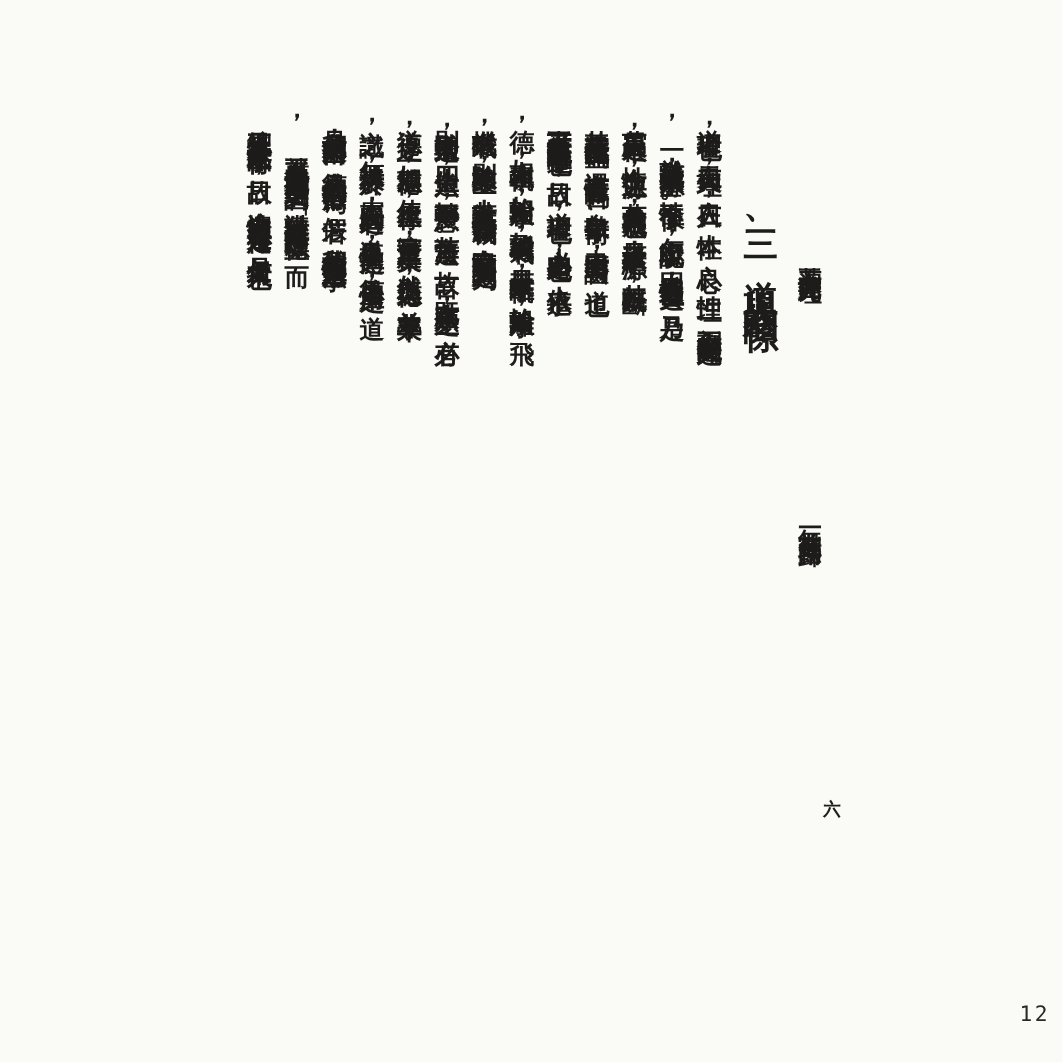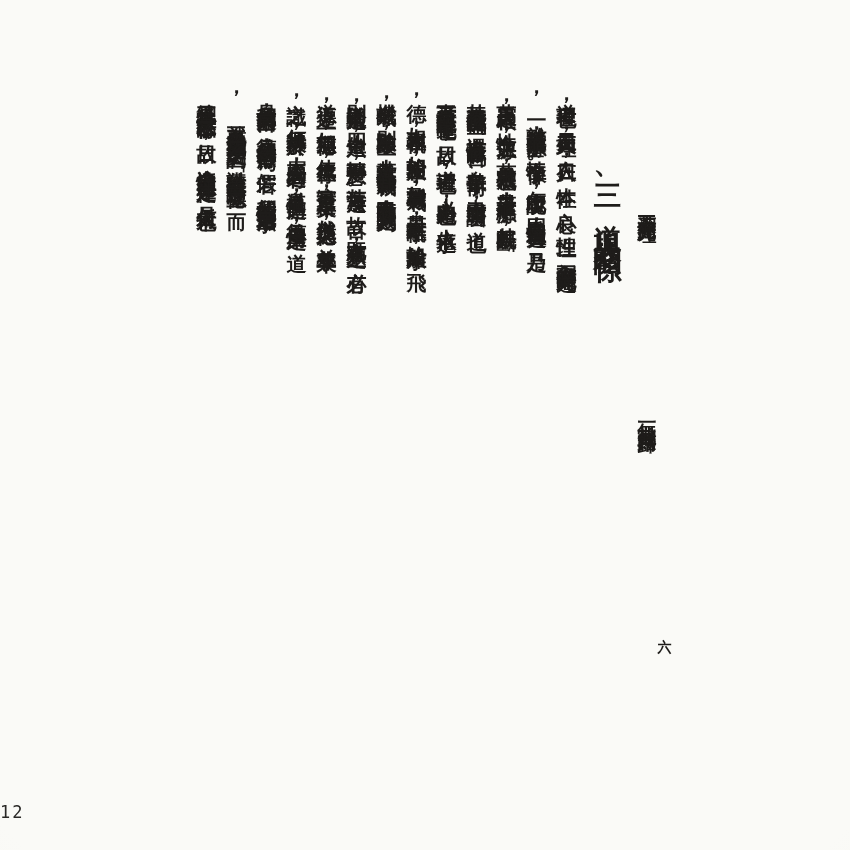--- a/index.html
+++ b/index.html
@@ -65,21 +65,21 @@
     letter-spacing: 1.55px;  
     font-weight: 600;
     white-space: nowrap;
   }
   
   .page-number {
     position: absolute;
     top: 802px;
     left: 0;
     width: 840px;
-    text-align: left;
+    text-align: right;
     font-family: "DejaVu Sans Mono", "Liberation Mono", monospace;
     font-size: 17px;
     letter-spacing: 2px;
     color: #2a2927;
   }
 </style>
 </head>
 <body>
 
 <div class="scan-page">

